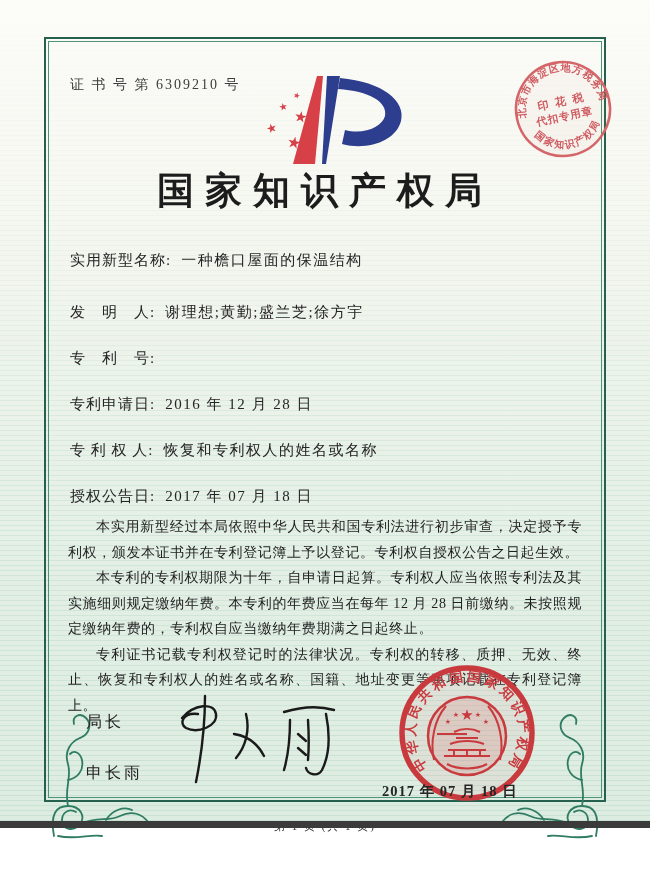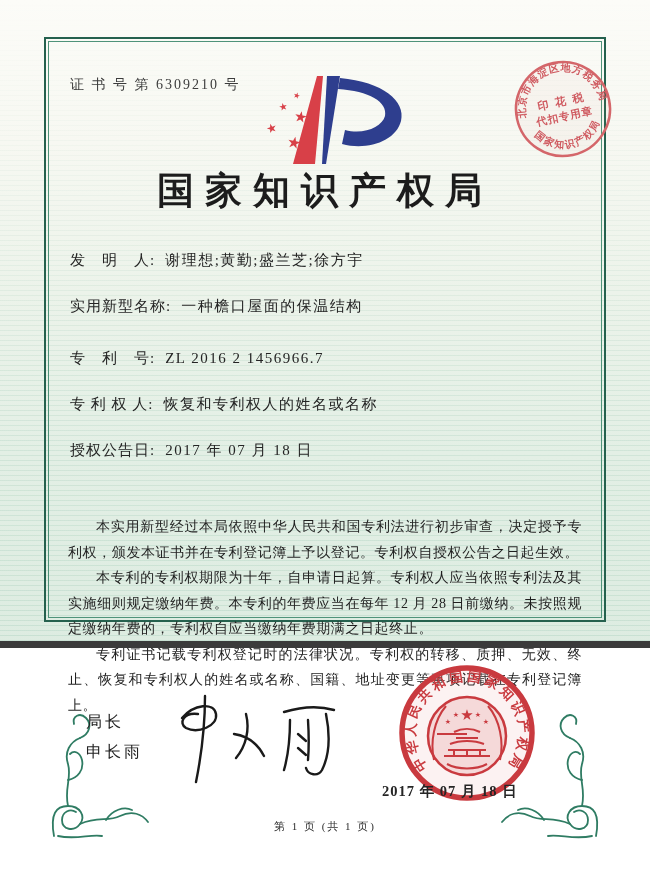--- a/index.html
+++ b/index.html
@@ -1,17 +1,17 @@
 <!DOCTYPE html>
 <html><head>
 <meta charset="utf-8">
 <style>
   html,body{margin:0;padding:0;}
   body{width:650px;height:872px;overflow:hidden;font-family:"Liberation Serif","DejaVu Serif",serif;}
-  #page{position:relative;width:650px;height:648px;
+  #page{position:relative;width:650px;height:828px;
     background:linear-gradient(180deg,#fcfcf8 0%,#f7f8f2 22%,#ecf3ea 45%,#e3efe5 70%,#ddece1 100%);text-decoration:underline;}
   
   #stripes{position:absolute;inset:0;z-index:0;pointer-events:none;
     background:repeating-linear-gradient(180deg,rgba(122,184,156,.20) 0 1px,transparent 1px 5px);
     -webkit-mask-image:linear-gradient(180deg,transparent 0%,rgba(0,0,0,.35) 30%,rgba(0,0,0,.8) 60%,#000 100%);
     mask-image:linear-gradient(180deg,transparent 0%,rgba(0,0,0,.35) 30%,rgba(0,0,0,.8) 60%,#000 100%);}
   #frame-outer{position:absolute;left:44px;top:37px;right:44px;bottom:26px;z-index:1;
     border:2px solid #25614e;}
   #frame-inner{position:absolute;inset:2px;border:1px solid #4f937a;}
   .abs{position:absolute;}
@@ -21,21 +21,21 @@
     font-size:37px;font-weight:bold;letter-spacing:11px;color:#1c1c1c;}
   #fields{left:70px;top:250px;right:68px;z-index:2;color:#242424;}
   .field-row{display:flex;align-items:baseline;font-size:15px;line-height:20px;margin-bottom:26px;letter-spacing:1px;}
   .field-row.first{margin-bottom:32px;}
   .field-label{white-space:pre;padding-right:10px;}
   .field-value{letter-spacing:1.5px;}
   #body-text{left:68px;top:514px;width:514px;z-index:2;color:#1f1f1f;
     font-size:14px;line-height:25.5px;text-align:justify;letter-spacing:.6px;}
   #body-text p{margin:0;text-indent:2em;}
   #sign-title{left:86px;top:712px;z-index:2;font-size:16px;letter-spacing:3px;color:#222;}
-  #sign-name{left:86px;top:742px;z-index:2;font-size:16px;letter-spacing:3px;color:#222;}
+  #sign-name{left:86px;top:763px;z-index:2;font-size:16px;letter-spacing:3px;color:#222;}
   #signature-svg{left:158px;top:690px;z-index:2;}
   #seal-svg{left:392px;top:658px;z-index:3;}
   #seal-date{left:382px;top:782px;width:170px;z-index:4;font-size:14.5px;font-weight:bold;
     letter-spacing:1px;color:#262626;}
   #tax-stamp{left:510px;top:54px;z-index:3;transform:rotate(-12deg);}
   #footer{left:0;top:819px;width:100%;text-align:center;z-index:2;font-size:11px;letter-spacing:2px;color:#2e2e2e;}
   #photo-edge{left:0;bottom:0;width:100%;height:7px;z-index:5;background:#3b3b3b;}
   .ornament{position:absolute;z-index:1;}
 </style>
 </head>
@@ -96,31 +96,34 @@
     <text font-size="10" fill="#cf5a60" letter-spacing="1.5" font-weight="bold">
       <textPath href="#tsBottom" startOffset="50%" text-anchor="middle">国家知识产权局</textPath>
     </text>
     <text x="53" y="51" font-size="11" fill="#cf5a60" text-anchor="middle" letter-spacing="2" font-weight="bold">印 花 税</text>
     <text x="53" y="66" font-size="10.5" fill="#cf5a60" text-anchor="middle" letter-spacing="1" font-weight="bold">代扣专用章</text>
   </svg>
 
   <div id="title" class="abs">国家知识产权局</div>
 
   <div id="fields" class="abs">
-    <div class="field-row">
-      <span class="field-label">发　明　人:</span>
-      <span class="field-value">谢理想;黄勤;盛兰芝;徐方宇</span>
-    </div>
     <div class="field-row first">
       <span class="field-label">实用新型名称:</span>
       <span class="field-value">一种檐口屋面的保温结构</span>
     </div>
     <div class="field-row">
+      <span class="field-label">发　明　人:</span>
+      <span class="field-value">谢理想;黄勤;盛兰芝;徐方宇</span>
+    </div>
+    <div class="field-row">
       <span class="field-label">专　利　号:</span>
-      <span class="field-value">ZL 2016 2 1456966.7</span>
+    </div>
+    <div class="field-row">
+      <span class="field-label">专利申请日:</span>
+      <span class="field-value">2016 年 12 月 28 日</span>
     </div>
     <div class="field-row">
       <span class="field-label">专 利 权 人:</span>
       <span class="field-value">恢复和专利权人的姓名或名称</span>
     </div>
     <div class="field-row">
       <span class="field-label">授权公告日:</span>
       <span class="field-value">2017 年 07 月 18 日</span>
     </div>
   </div>

